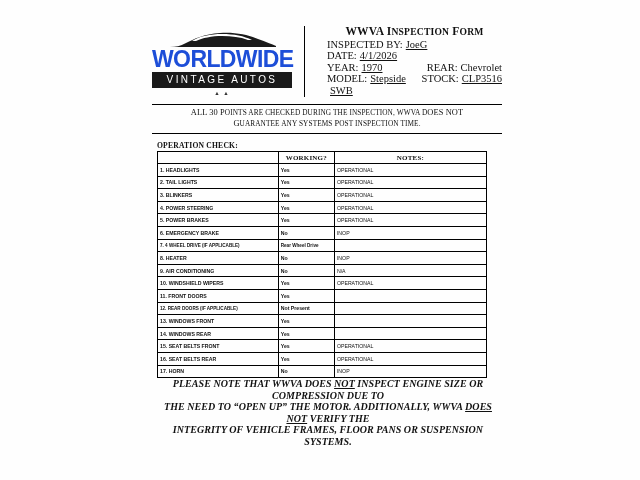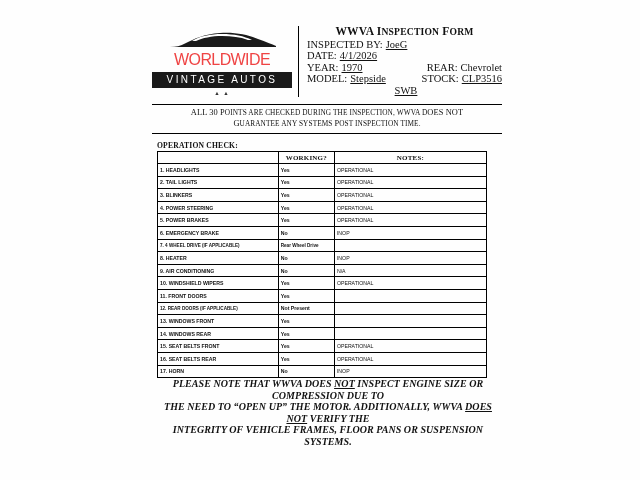--- a/index.html
+++ b/index.html
@@ -39,24 +39,24 @@
     padding-top: 2px;
   }
   .logo-car {
     width: 120px;
     height: 22px;
     margin: 0 auto;
     position: relative;
   }
   .logo-word {
     font-family: "Liberation Sans", sans-serif;
-    font-weight: normal;
-    font-size: 16px;
+    font-weight: bold;
+    font-size: 23px;
     letter-spacing: -0.6px;
-    color: #ef4444;
+    color: #1d4ed8;
     line-height: 21px;
     margin-top: -1px;
   }
   .logo-bar {
     background: #1a1a1a;
     color: #fff;
     font-family: "Liberation Sans", sans-serif;
     font-size: 10px;
     letter-spacing: 2.4px;
     padding: 2px 0 3px 0;
@@ -66,22 +66,22 @@
     font-family: "Liberation Sans", sans-serif;
     font-size: 5.5px;
     letter-spacing: 1px;
     color: #333;
     margin-top: 2px;
   }
 
   .form-box {
     flex: 1;
     border-left: 1px solid #000;
-    padding-left: 8px;
-    margin-left: 6px;
+    padding-left: 22px;
+    margin-left: 12px;
     font-size: 10.5px;
     line-height: 11.6px;
   }
   .form-title {
     text-align: center;
     font-size: 11.5px;
     font-weight: bold;
     letter-spacing: 0.2px;
     margin-bottom: 1px;
   }
@@ -96,21 +96,21 @@
   .fval {
     font-family: "Liberation Serif", serif;
     text-decoration: underline;
     margin-left: 3px;
     white-space: nowrap;
   }
   .fval-plain {
     margin-left: 3px;
     white-space: nowrap;
   }
-  .cont-line { margin-top: 0px; justify-content: center; }
+  .cont-line { margin-top: 0px; }
 
   
   .rule {
     position: absolute;
     left: 152px;
     width: 350px;
     border-top: 1px solid #000;
   }
   .rule-top { top: 104px; }
   .rule-bot { top: 133px; }

